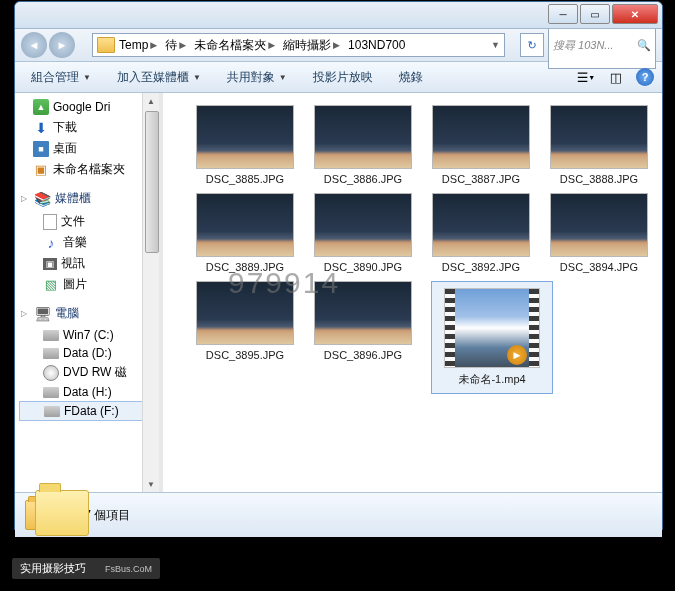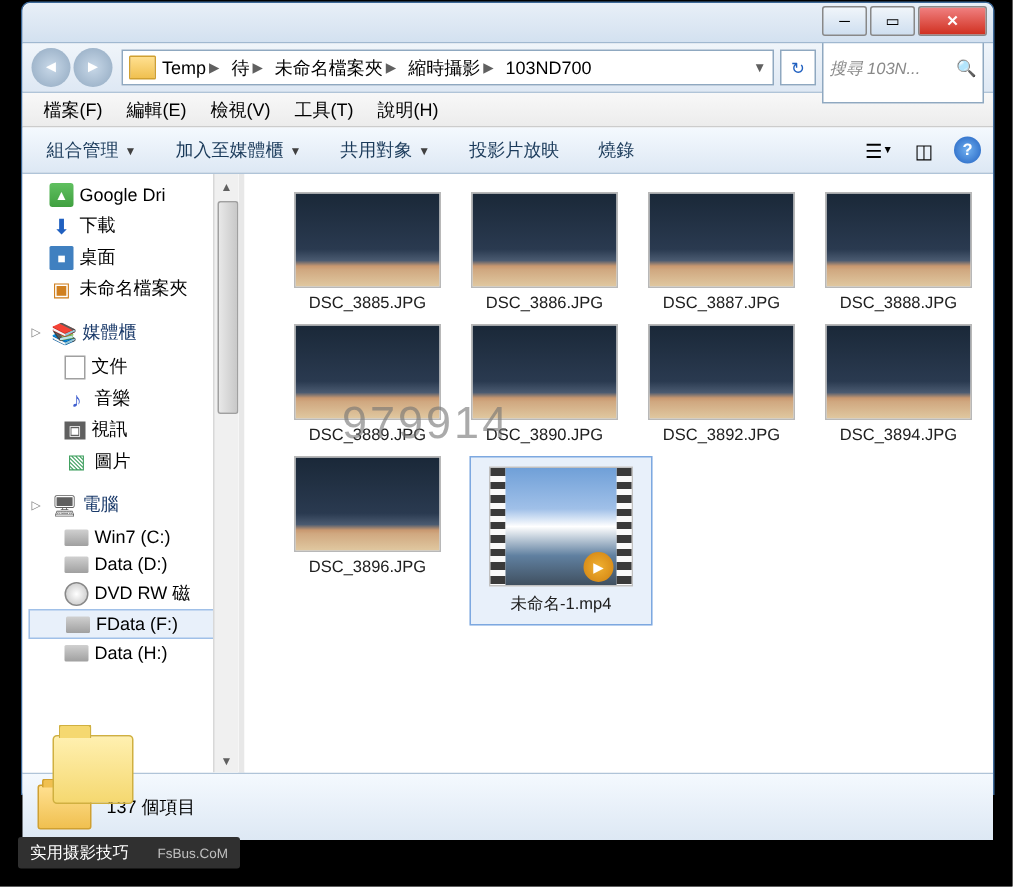--- a/index.html
+++ b/index.html
@@ -7,21 +7,21 @@
 .window{position:absolute;left:14px;top:1px;width:647px;height:527px;background:#fff;border:1px solid #3c6898;border-radius:6px 6px 0 0;box-shadow:0 0 8px rgba(0,0,0,.5)}
 .titlebar{height:26px;background:linear-gradient(#e8eff7,#d3e1f0);border-bottom:1px solid #a0b8d0;border-radius:6px 6px 0 0;position:relative}
 .winbtns{position:absolute;right:4px;top:2px;display:flex;gap:2px}
 .winbtn{width:28px;height:18px;border:1px solid #888;border-radius:2px;display:flex;align-items:center;justify-content:center;font-size:10px}
 .min{background:linear-gradient(#f0f5fa,#cfdff0)}
 .max{background:linear-gradient(#f0f5fa,#cfdff0)}
 .cls{width:44px;background:linear-gradient(#f08080,#d03020);color:#fff;font-weight:bold}
 .addrbar{height:32px;background:linear-gradient(#f0f5fa,#dee8f4);display:flex;align-items:center;padding:0 6px;border-bottom:1px solid #b0c4d8}
 .navbtn{width:26px;height:26px;border-radius:50%;background:radial-gradient(#5a9ad8,#2060a0);margin-right:2px;display:flex;align-items:center;justify-content:center;color:#fff;font-size:11px}
 .navbtn.dis{background:radial-gradient(#c8d8e8,#90a8c0)}
-.addrbox{flex:1;height:22px;background:#fff;border:1px solid #8fa8c0;display:flex;align-items:center;padding:0 4px;margin:0 4px}
+.addrbox{flex:1;height:22px;background:#fff;border:1px solid #8fa8c0;display:flex;align-items:center;padding:0 4px;margin:0 15px}
 .crumb{display:flex;align-items:center;gap:2px;padding:0 4px;cursor:pointer}
 .crumb .sep{color:#606060;font-size:9px}
 .folicon{width:16px;height:14px;background:linear-gradient(#ffe090,#f0c050);border-radius:1px;border:1px solid #d0a030}
 .refresh{width:22px;height:22px;border:1px solid #8fa8c0;background:#fff;margin-left:0;display:flex;align-items:center;justify-content:center;color:#2060c0;font-size:11px}
 .searchbox{width:98px;height:22px;background:#fff;border:1px solid #8fa8c0;display:flex;align-items:center;padding:12px 4px;color:#888;font-style:italic;margin-left:4px;font-size:11px}
 .searchbox .mag{margin-left:auto;color:#2060c0;font-style:normal}
 .menubar{height:22px;background:linear-gradient(#f8f8f8,#ececec);display:flex;align-items:center;padding:0 6px;border-bottom:1px solid #ccc}
 .menubar span{padding:2px 8px;cursor:pointer}
 .toolbar{height:30px;background:linear-gradient(#f4f9fe,#dde8f4);display:flex;align-items:center;padding:0 8px;border-bottom:1px solid #b0c4d8;gap:10px}
 .toolbtn{padding:3px 8px;display:flex;align-items:center;gap:4px;cursor:pointer;color:#1a3a5a}
@@ -113,27 +113,20 @@
           </span>
   <span style="margin-left:auto;color:#606060;font-size:9px">▼</span>
  </div>
  <div class="refresh">↻</div>
  <div class="searchbox">
           <span>搜尋 103N...</span>
           <span class="mag">🔍</span>
         </div>
 </div>
 
-<div class="menubar">
- <span>檔案(F)</span>
- <span>編輯(E)</span>
- <span>檢視(V)</span>
- <span>工具(T)</span>
- <span>說明(H)</span>
-</div>
 
 <div class="toolbar">
  <div class="toolbtn">
           <span>組合管理</span>
           <span class="dd">▼</span>
         </div>
  <div class="toolbtn">
           <span>加入至媒體櫃</span>
           <span class="dd">▼</span>
         </div>
@@ -205,27 +198,27 @@
               <span>Win7 (C:)</span>
             </div>
    <div class="titem l2">
               <span class="ic ic-drv"></span>
               <span>Data (D:)</span>
             </div>
    <div class="titem l2">
               <span class="ic ic-dvd"></span>
               <span>DVD RW 磁</span>
             </div>
+   <div class="titem l2">
+              <span class="ic ic-drv"></span>
+              <span>Data (H:)</span>
+            </div>
    <div class="titem l2" style="background:#e8f0fa;border:1px solid #a0c0e8">
               <span class="ic ic-drv"></span>
               <span>FData (F:)</span>
-            </div>
-   <div class="titem l2">
-              <span class="ic ic-drv"></span>
-              <span>Data (H:)</span>
             </div>
   </div>
   <div class="sbscroll">
    <div class="sbarrow up">▲</div>
    <div class="sbthumb"></div>
    <div class="sbarrow dn">▼</div>
   </div>
  </div>
 
  <div class="splitter"></div>
@@ -256,20 +249,24 @@
               <div class="timg"></div>
               <div class="tlabel">DSC_3890.JPG</div>
             </div>
             <div class="thumb">
               <div class="timg"></div>
               <div class="tlabel">DSC_3892.JPG</div>
             </div>
             <div class="thumb">
               <div class="timg"></div>
               <div class="tlabel">DSC_3894.JPG</div>
+            </div>
+            <div class="thumb">
+              <div class="timg"></div>
+              <div class="tlabel">DSC_3895.JPG</div>
             </div>
             <div class="thumb">
               <div class="timg"></div>
               <div class="tlabel">DSC_3896.JPG</div>
             </div>
             <div class="thumb sel">
               <div class="vid">
                 <div class="filmL"></div>
                 <div class="vidcenter">
                   <div class="playov">▶</div>

